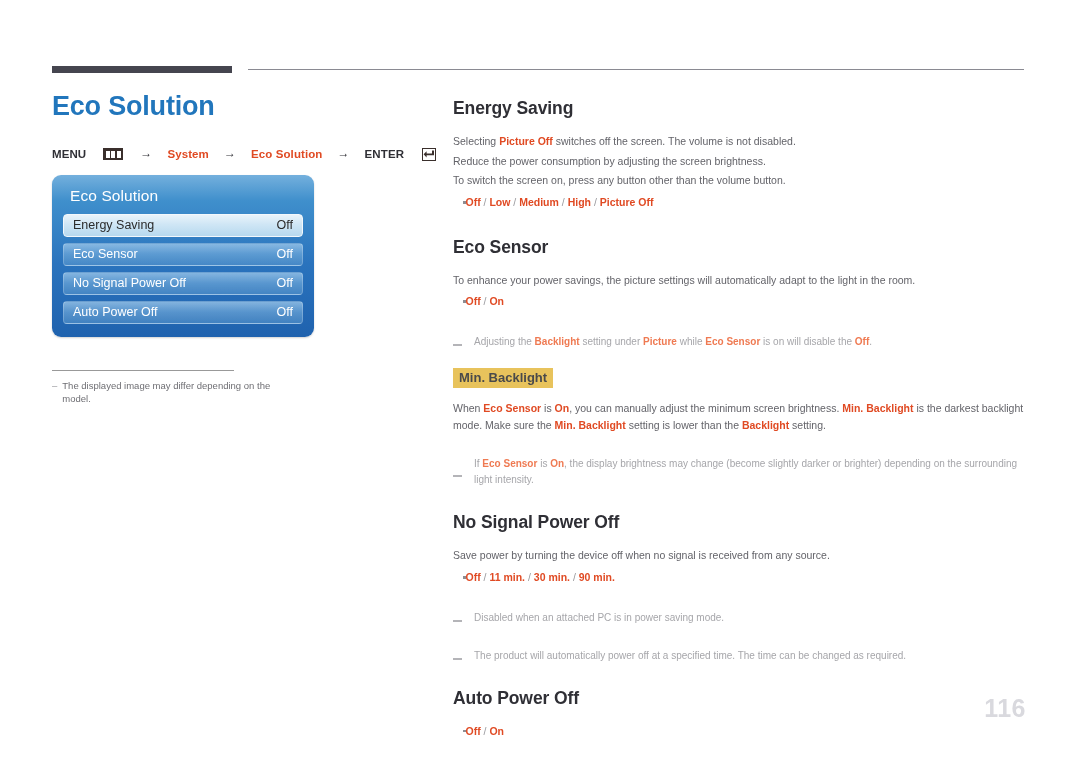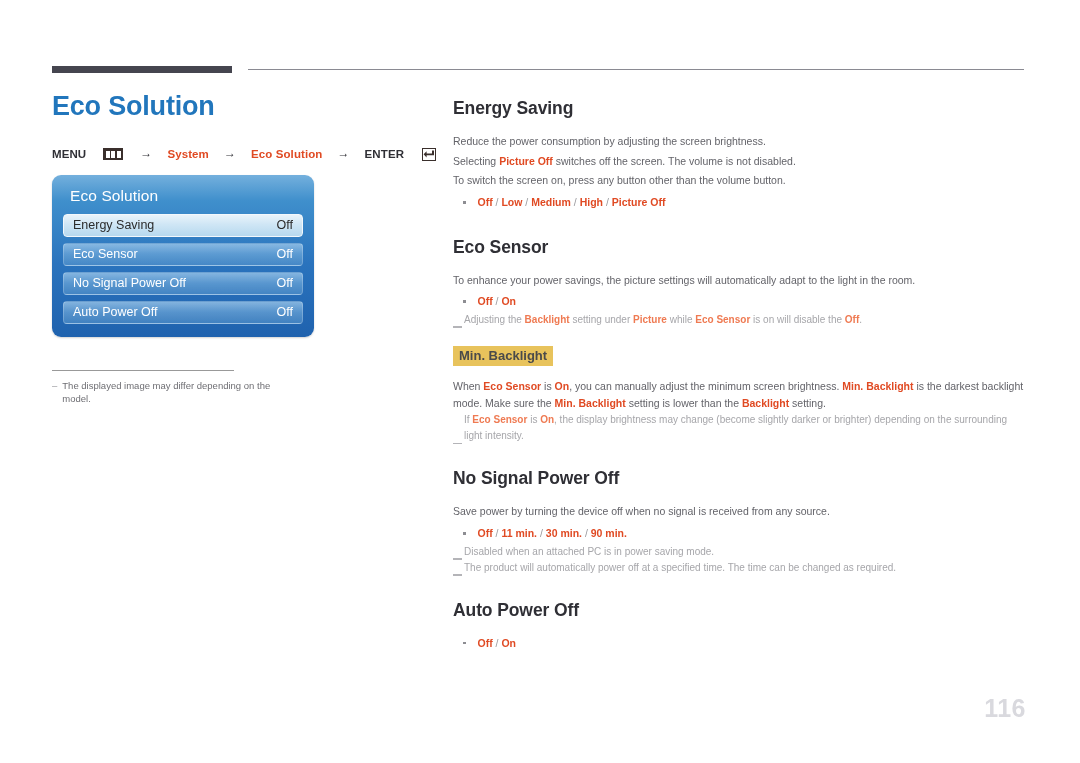--- a/index.html
+++ b/index.html
@@ -195,43 +195,43 @@
     line-height: 1.88;
     margin: 0;
   }
   .para.tight { line-height: 1.62; }
   .em { color: #e04a23; font-weight: bold; }
   .sep { color: #9a9a9e; }
 
   .bullet-line {
     display: flex;
     align-items: flex-start;
-    gap: 12px;
+    gap: 0;
     font-size: 10.5px;
     line-height: 1.85;
     margin-top: 2px;
     padding-left: 10px;
   }
   .bullet-dot {
     flex: 0 0 auto;
     width: 2.5px;
     height: 2.5px;
     background: #8d8d92;
     margin-top: 8px;
   }
   .bullet-text { color: #9a9a9e; }
 
   .note-line {
     display: flex;
-    align-items: flex-end;
-    gap: 2px;
+    align-items: center;
+    gap: 12px;
     font-size: 10px;
     line-height: 1.6;
     color: #a6a6aa;
-    margin-top: 0;
+    margin-top: 22px;
   }
   .note-dash {
     flex: 0 0 auto;
     width: 9px;
     height: 1.6px;
     background: #b4b4b8;
     margin-top: 7px;
   }
   .note-line .em { color: #ef7a52; font-weight: bold; }
 
@@ -317,22 +317,22 @@
       <span>The displayed image may differ depending on the model.</span>
     </div>
   </div>
 
 </div>
 
 <div class="right-col">
 
   <div class="sec-block">
     <h2 class="sec-title">Energy Saving</h2>
+    <p class="para"><span>Selecting </span><span class="em">Picture Off</span><span> switches off the screen. The volume is not disabled.</span></p>
     <p class="para">Reduce the power consumption by adjusting the screen brightness.</p>
-    <p class="para"><span>Selecting </span><span class="em">Picture Off</span><span> switches off the screen. The volume is not disabled.</span></p>
     <p class="para">To switch the screen on, press any button other than the volume button.</p>
     <div class="bullet-line">
       <span class="bullet-dot"></span>
       <span class="bullet-text"><span class="em">Off</span><span class="sep"> / </span><span class="em">Low</span><span class="sep"> / </span><span class="em">Medium</span><span class="sep"> / </span><span class="em">High</span><span class="sep"> / </span><span class="em">Picture Off</span></span>
     </div>
   </div>
 
   <div class="sec-block">
     <h2 class="sec-title">Eco Sensor</h2>
     <p class="para">To enhance your power savings, the picture settings will automatically adapt to the light in the room.</p>

